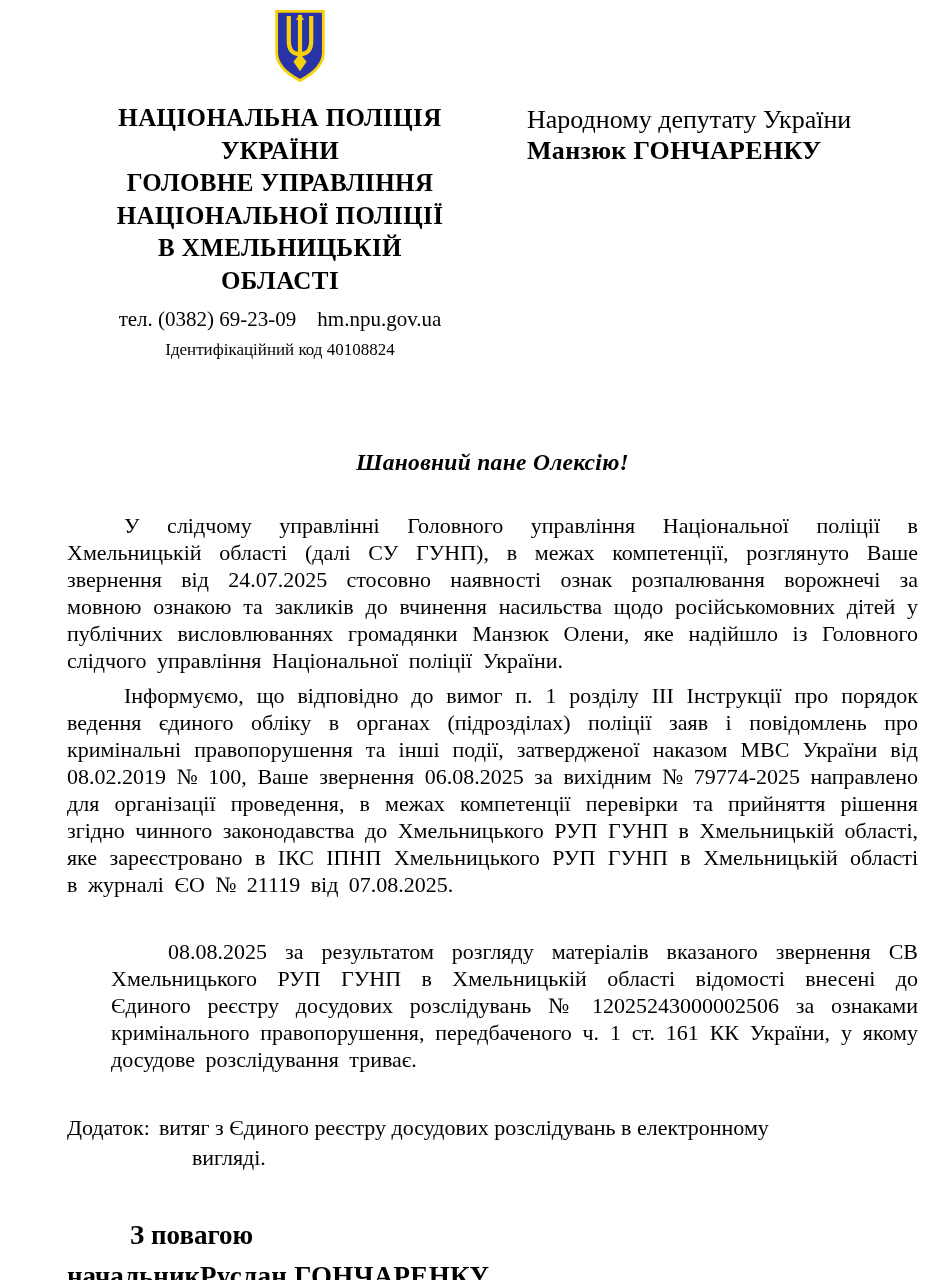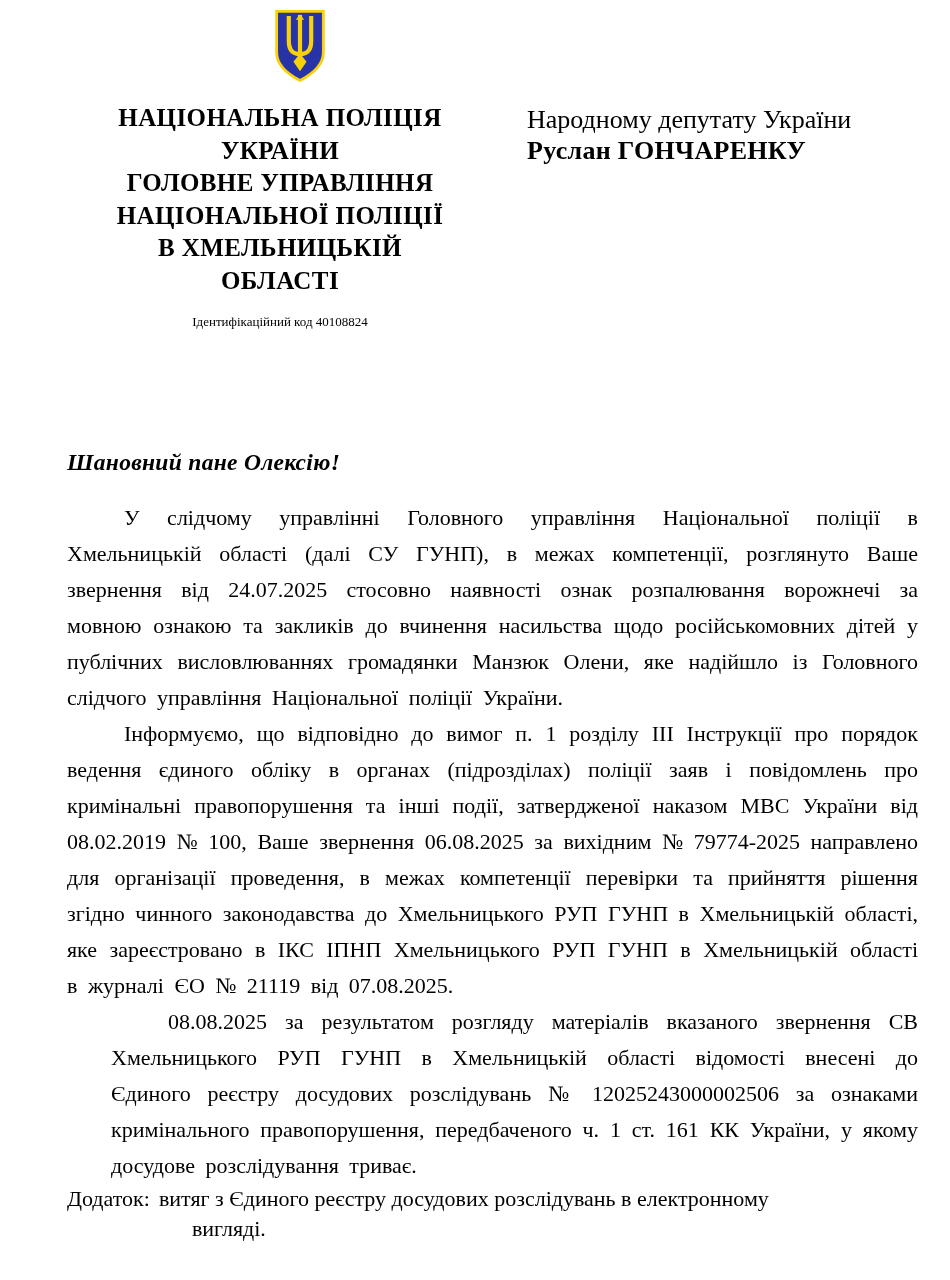--- a/index.html
+++ b/index.html
@@ -42,60 +42,62 @@
     position: absolute;
     left: 40px;
     top: 306px;
     width: 460px;
     text-align: center;
     font-size: 21px;
     line-height: 27.5px;
   }
   .address-lines { white-space: pre-line; }
   .contact-line { }
-  .id-code-line { font-size: 13px; margin-top: 2px; }
+  .id-code-line { font-size: 17px; margin-top: 2px; }
 
   
   .recipient {
     position: absolute;
     left: 517px;
     top: 104px;
     font-size: 26px;
     line-height: 31px;
   }
   .recipient-name { font-weight: bold; letter-spacing: 0.3px; }
 
   
   .letter-body {
     position: absolute;
     left: 57px;
     top: 449px;
     width: 851px;
     font-size: 22px;
   }
   .salutation {
+    text-align: center;
     font-weight: bold;
     font-style: italic;
     font-size: 23.5px;
-    margin-bottom: 24px;
+    margin-bottom: 36px;
     letter-spacing: 0.3px;
   }
   .body-par {
     text-align: justify;
     text-indent: 57px;
-    line-height: 36px;
+    line-height: 27px;
     word-spacing: 5px;
   }
   .par-1 { min-height: 170px; }
   .par-2 { min-height: 256px; }
   .par-3 { min-height: 143px; margin-left: 44px; }
 
   
   .attachment {
     display: flex;
+    margin-top: 32px;
     line-height: 29.5px;
     min-height: 59px;
     align-items: flex-start;
   }
   .attachment-label { flex: none; margin-right: 9px; }
   .attachment-text { white-space: pre-line; }
 
   
   .signature { margin-top: 48px; font-weight: bold; font-size: 27px; }
   .closing { margin-left: 63px; line-height: 31px; }
@@ -126,26 +128,27 @@
   </div>
 
   <div class="org-block">НАЦІОНАЛЬНА ПОЛІЦІЯ
 УКРАЇНИ
 ГОЛОВНЕ УПРАВЛІННЯ
 НАЦІОНАЛЬНОЇ ПОЛІЦІЇ
 В ХМЕЛЬНИЦЬКІЙ
 ОБЛАСТІ</div>
 
   <div class="address-block">
+    <div class="contact-line">тел. (0382) 69-23-09&nbsp;&nbsp;&nbsp;&nbsp;hm.npu.gov.ua</div>
     <div class="id-code-line">Ідентифікаційний код 40108824</div>
   </div>
 
   <div class="recipient">
     <div class="recipient-title">Народному депутату України</div>
-    <div class="recipient-name">Руслан ГОНЧАРЕНКУ</div>
+    <div class="recipient-name">Манзюк ГОНЧАРЕНКУ</div>
   </div>
 
   <div class="letter-body">
     <div class="salutation">Шановний пане Олексію!</div>
 
     <p class="body-par par-1">У слідчому управлінні Головного управління Національної поліції в Хмельницькій області (далі СУ ГУНП), в межах компетенції, розглянуто Ваше звернення від 24.07.2025 стосовно наявності ознак розпалювання ворожнечі за мовною ознакою та закликів до вчинення насильства щодо російськомовних дітей у публічних висловлюваннях громадянки Манзюк Олени, яке надійшло із Головного слідчого управління Національної поліції України.</p>
     <p class="body-par par-2">Інформуємо, що відповідно до вимог п. 1 розділу ІІІ Інструкції про порядок ведення єдиного обліку в органах (підрозділах) поліції заяв і повідомлень про кримінальні правопорушення та інші події, затвердженої наказом МВС України від 08.02.2019 № 100, Ваше звернення 06.08.2025 за вихідним № 79774-2025 направлено для організації проведення, в межах компетенції перевірки та прийняття рішення згідно чинного законодавства до Хмельницького РУП ГУНП в Хмельницькій області, яке зареєстровано в ІКС ІПНП Хмельницького РУП ГУНП в Хмельницькій області в журналі ЄО № 21119 від 07.08.2025.</p>
     <p class="body-par par-3">08.08.2025 за результатом розгляду матеріалів вказаного звернення СВ Хмельницького РУП ГУНП в Хмельницькій області відомості внесені до Єдиного реєстру досудових розслідувань № 12025243000002506 за ознаками кримінального правопорушення, передбаченого ч. 1 ст. 161 КК України, у якому досудове розслідування триває.</p>
 
     <div class="attachment">

